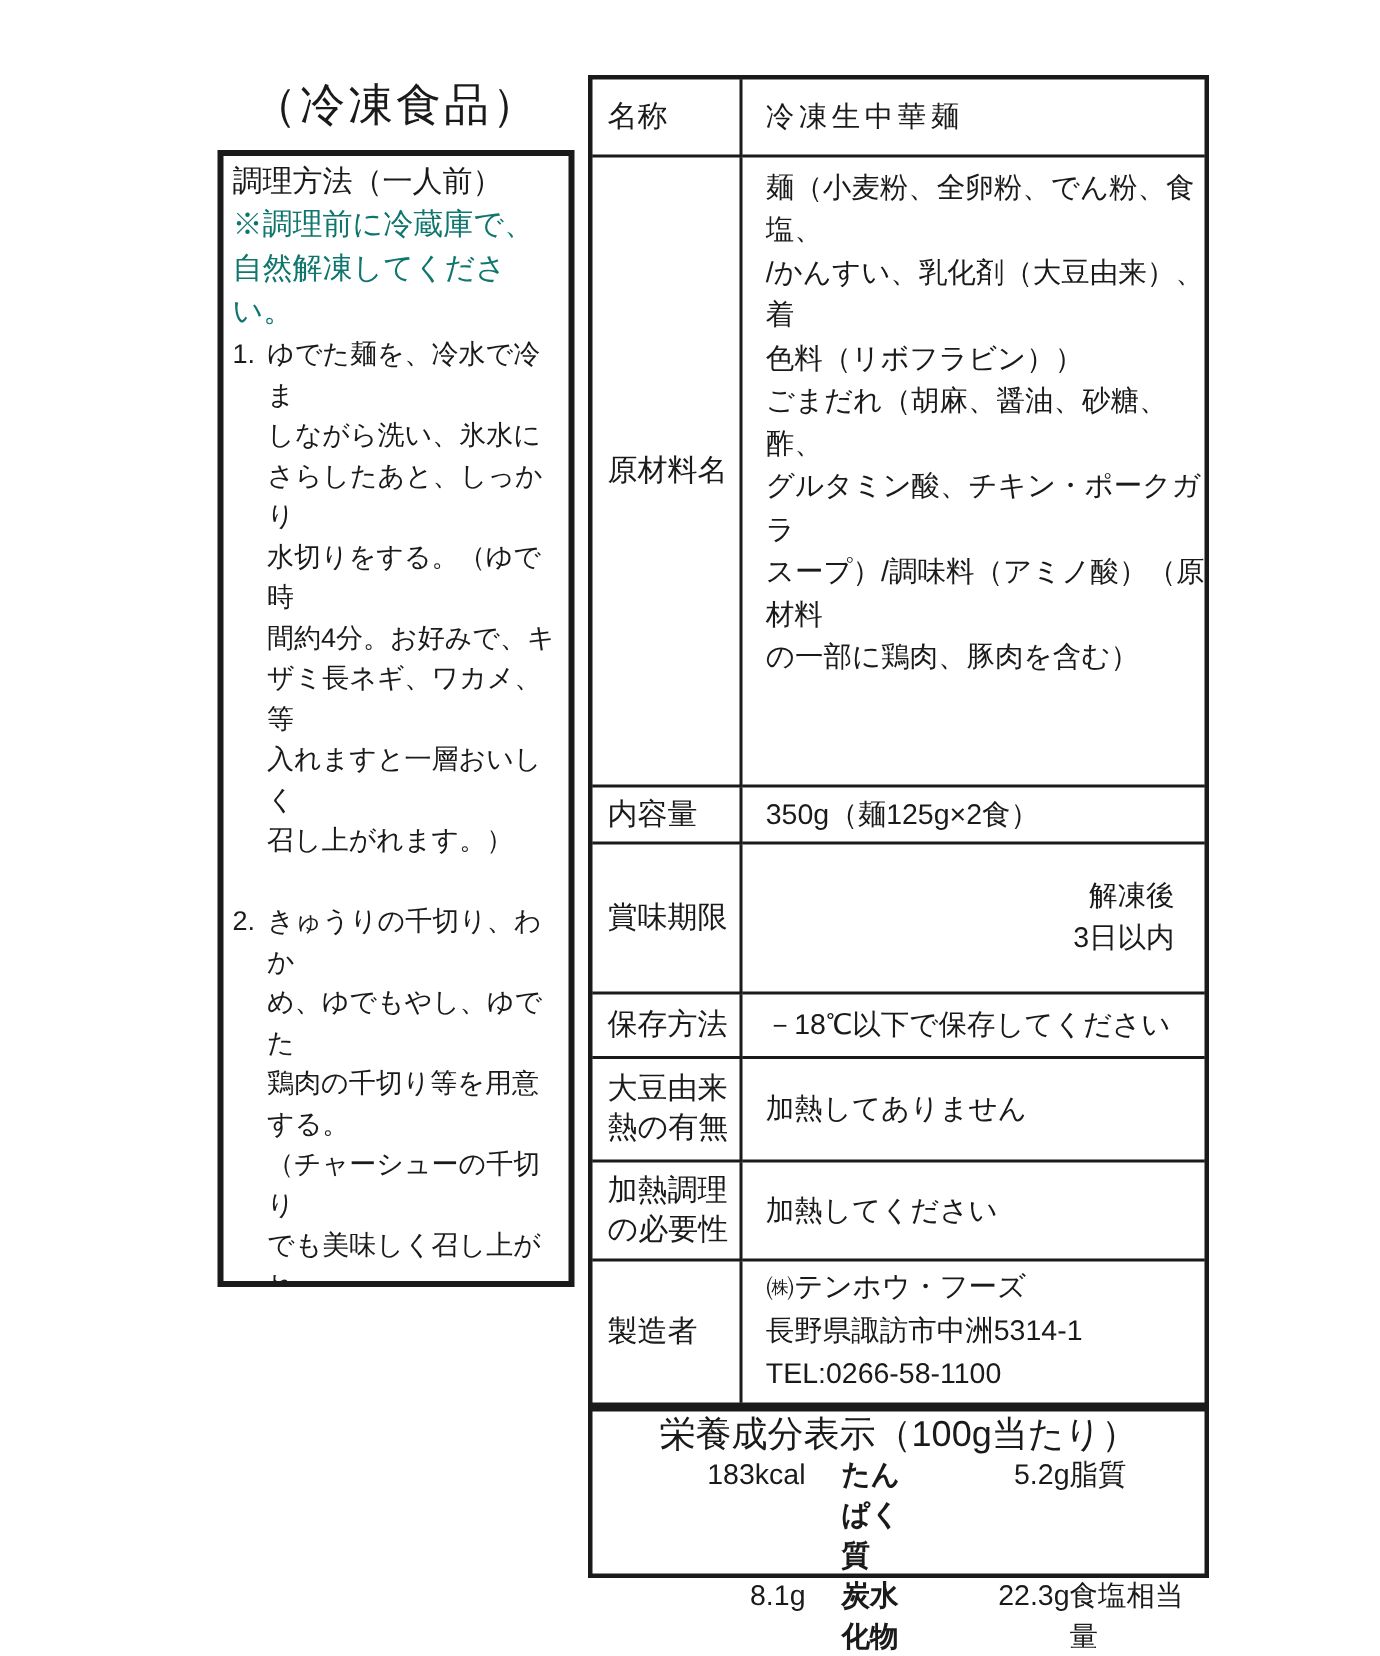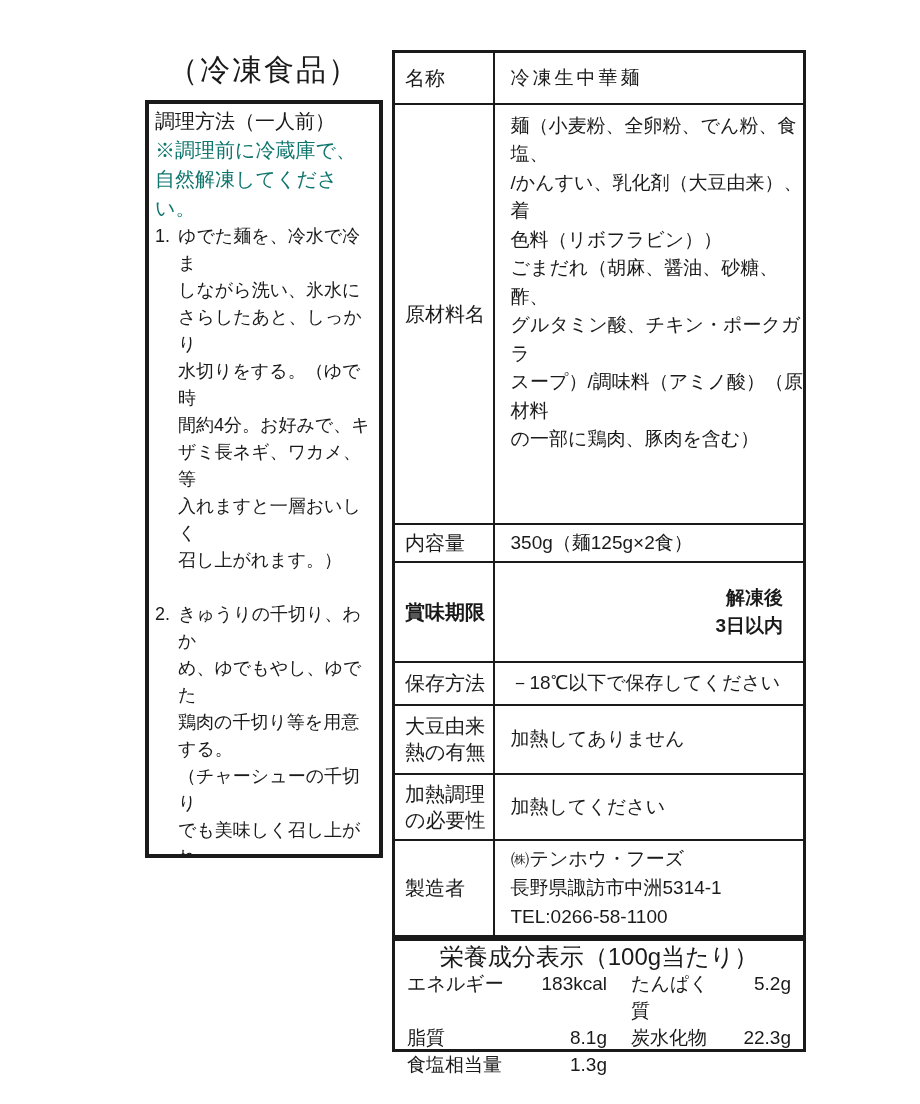--- a/index.html
+++ b/index.html
@@ -38,21 +38,21 @@
   }
   table.spec td { border:2px solid #1a1a1a; vertical-align:middle; }
   td.lbl {
     width:100px; padding-left:10px; font-size:20px; line-height:26px;
     white-space:pre-line;
   }
   td.val { padding-left:16px; font-size:19px; }
   .r-name        { height:52px; }
   .r-ingredients { height:420px; }
   .r-amount      { height:38px; }
-  .r-expiry      { height:100px;font-weight:bold; }
+  .r-expiry      { height:100px; }
   .r-storage     { height:43px; }
   .r-preheat     { height:69px; }
   .r-heating     { height:66px; }
   .r-manufacturer{ height:97px; }
   .v-name   { font-size:26px; letter-spacing:3px; }
   .v-ingredients {
     vertical-align:top !important; padding-top:7px; font-size:17.5px;
     line-height:28.5px; white-space:pre-line;
   }
   .v-amount { font-size:20px; }
@@ -69,21 +69,21 @@
     border:3px solid #1a1a1a; padding:2px 12px 0 12px;
   }
   .nutrition-title {
     text-align:center; font-size:24px; line-height:27px; white-space:nowrap;
   }
   .nutrition-grid {
     display:grid; grid-template-columns:130px 70px 1fr 78px;
     font-size:19px; line-height:27px;
   }
   .nut-label  { text-align:left; }
-  .nut-label2 { text-align:left; padding-left:24px; }
+  .nut-label2 { text-align:left; padding-left:24px;font-weight:bold; }
   .nut-value  { text-align:right; }
 </style>
 </head>
 <body>
 
 <div class="page">
 
   <div class="page-header">（冷凍食品）</div>
 
   <div class="instructions-box">
@@ -159,21 +159,20 @@
         <td class="val v-manufacturer">㈱テンホウ・フーズ
 長野県諏訪市中洲5314-1
 TEL:0266-58-1100</td>
       </tr>
     </tbody>
   </table>
 
   <div class="nutrition">
     <div class="nutrition-title">栄養成分表示（100g当たり）</div>
     <div class="nutrition-grid">
-      <span class="nut-label">エネルギー</span>
       <span class="nut-value">183kcal</span>
       <span class="nut-label2">たんぱく質</span>
       <span class="nut-value">5.2g</span>
 
       <span class="nut-label">脂質</span>
       <span class="nut-value">8.1g</span>
       <span class="nut-label2">炭水化物</span>
       <span class="nut-value">22.3g</span>
 
       <span class="nut-label">食塩相当量</span>

